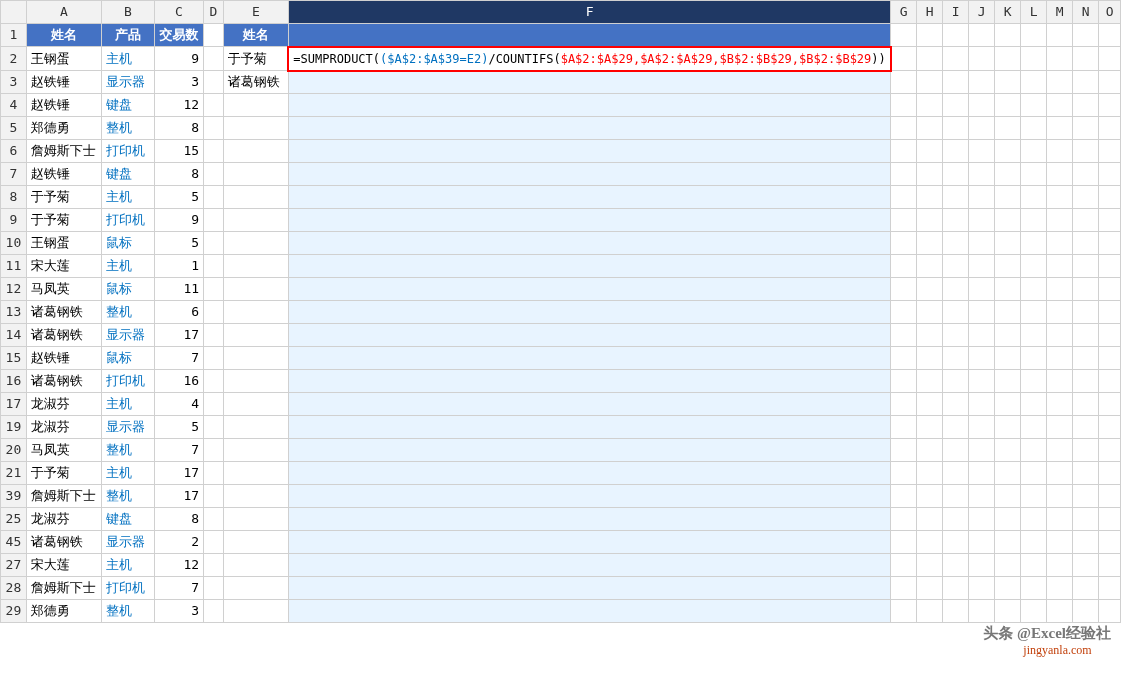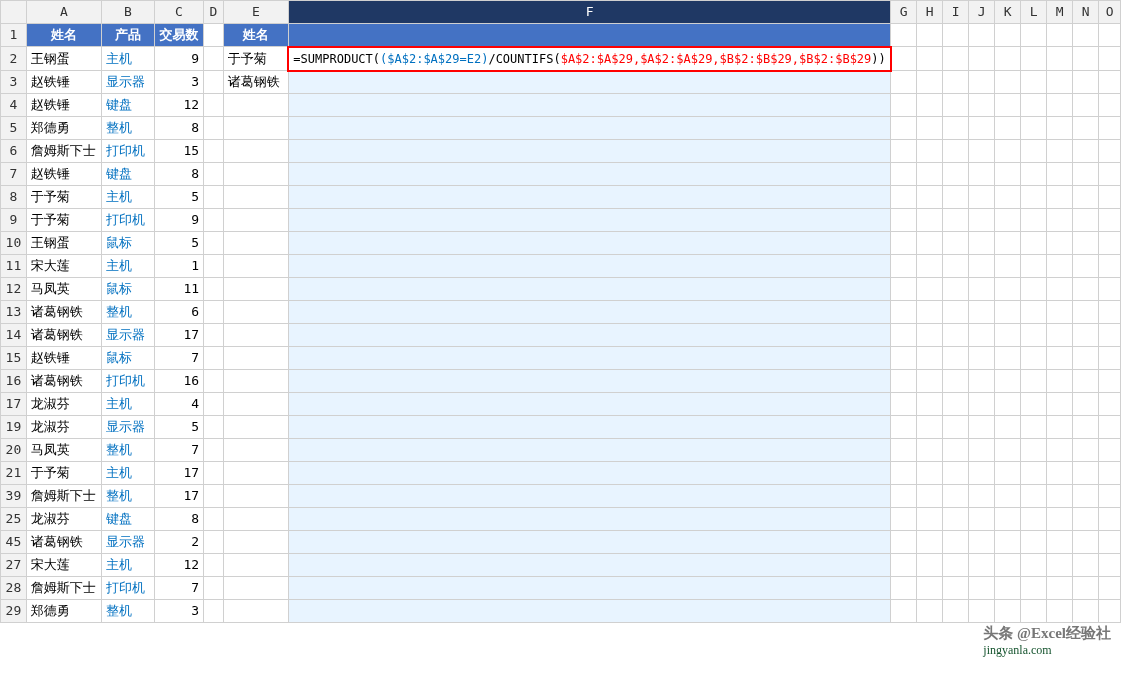--- a/index.html
+++ b/index.html
@@ -151,21 +151,21 @@
           <td class="empty-cell"></td>
           <td class="empty-cell"></td>
         </tr>
         <tr>
           <td class="col-row-num">2</td>
           <td class="data-cell">王钢蛋</td>
           <td class="data-cell" style="color: rgb(0, 112, 192);">主机</td>
           <td class="data-cell data-cell-right">9</td>
           <td class="empty-cell"></td>
           <td class="data-cell">于予菊</td>
-          <td class="formula-cell"><span style="color:#000">=SUMPRODUCT(</span><span style="color:#0070C0">($A$2:$A$29=E2)</span><span style="color:#000">/COUNTIFS(</span><span style="color:#FF0000">$A$2:$A$29,$A$2:$A$29,$B$2:$B$29,$B$2:$B$29</span><span style="color:#000">))</span></td>
+          <td class="formula-cell"><span style="color:#000">=SUMPRODUCT(</span><span style="color:#0070C0">($A$2:$A$39=E2)</span><span style="color:#000">/COUNTIFS(</span><span style="color:#FF0000">$A$2:$A$29,$A$2:$A$29,$B$2:$B$29,$B$2:$B$29</span><span style="color:#000">))</span></td>
           <td class="empty-cell"></td>
           <td class="empty-cell"></td>
           <td class="empty-cell"></td>
           <td class="empty-cell"></td>
           <td class="empty-cell"></td>
           <td class="empty-cell"></td>
           <td class="empty-cell"></td>
           <td class="empty-cell"></td>
           <td class="empty-cell"></td>
         </tr>
@@ -599,15 +599,15 @@
           <td class="empty-cell"></td>
           <td class="empty-cell"></td>
           <td class="empty-cell"></td>
           <td class="empty-cell"></td>
         </tr>
       </tbody>
   </table>
 
   <div class="watermark">
     <div style="font-size:15px;color:#777;font-weight:bold;">头条 @Excel经验社</div>
-    <div style="font-size:12px;color:#14532d;">jingyanla.com</div>
+    <div style="font-size:12px;color:#c2410c;margin-left:40px;">jingyanla.com</div>
   </div>
 </div>
 
 </body></html>

